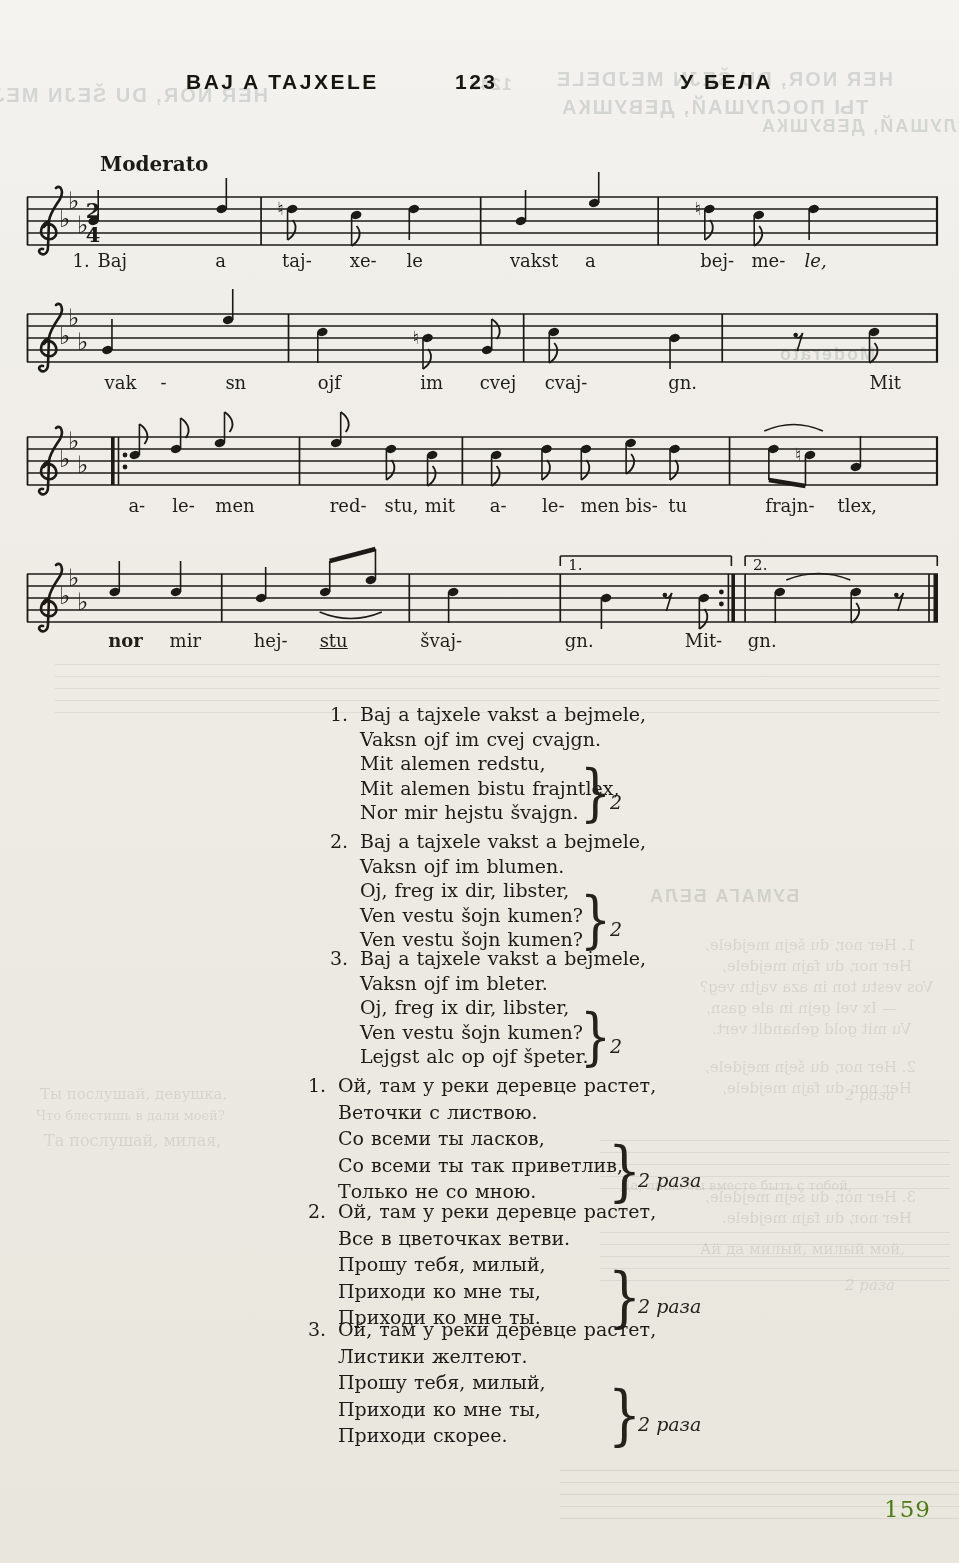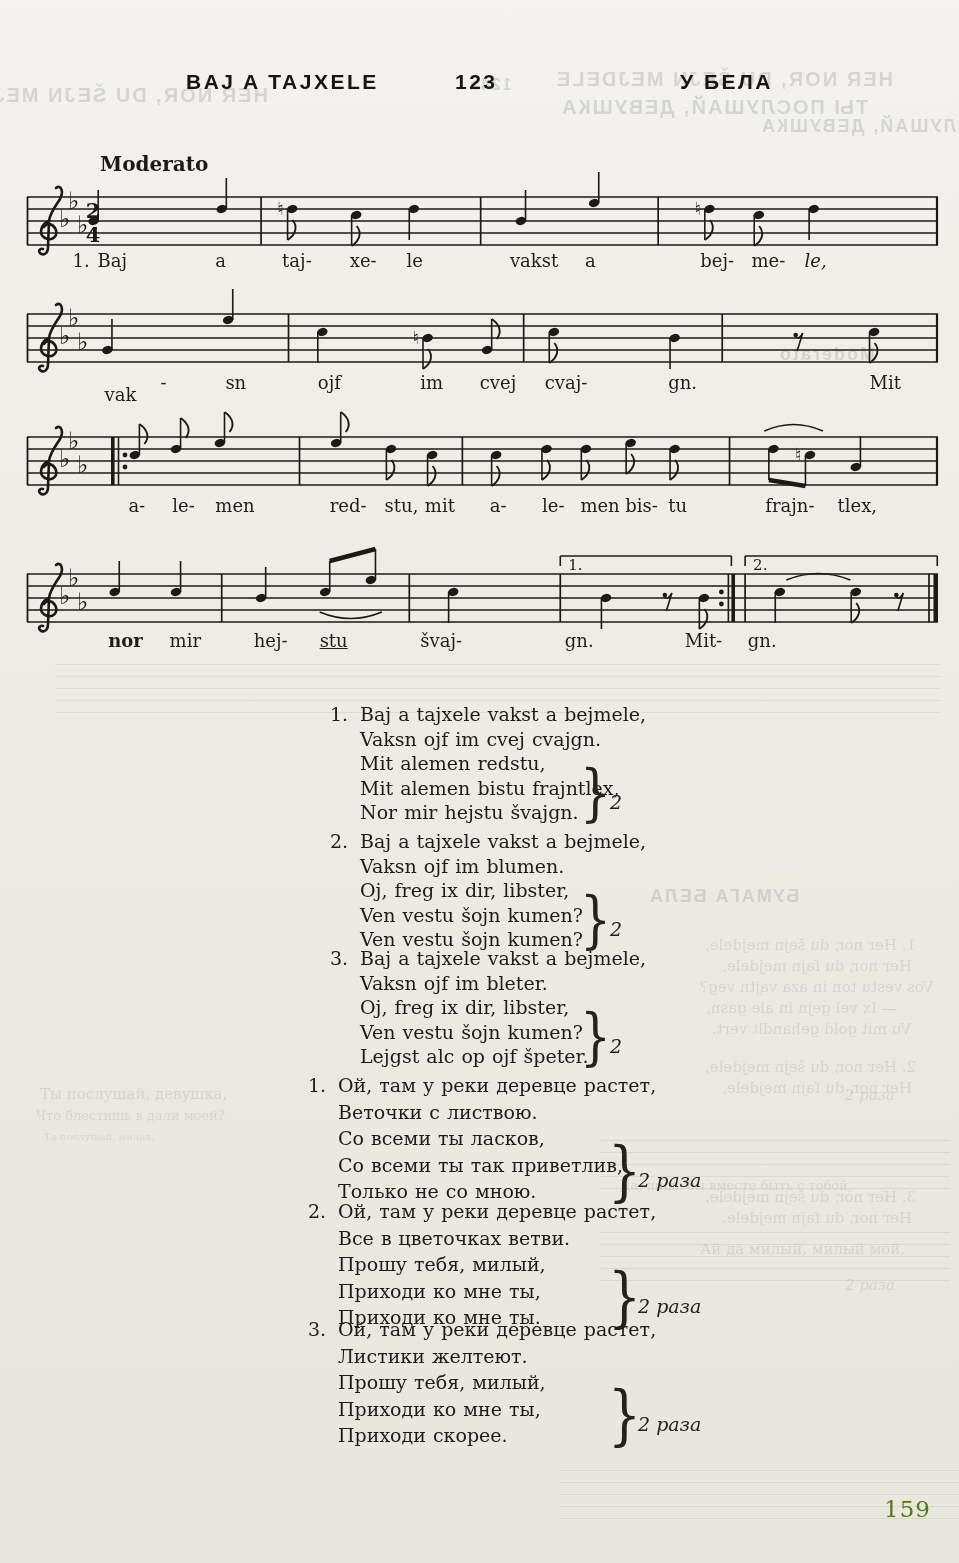--- a/index.html
+++ b/index.html
@@ -59,21 +59,21 @@
       <span class="ghost mir" style="left: 712px; top: 1020px; font-size: 15px; opacity: 0.24;">Vu mit gold gehandlt vert.</span>
       <span class="ghost mir" style="left: 705px; top: 1058px; font-size: 15px; opacity: 0.24;">2. Her nor, du šejn mejdele,</span>
       <span class="ghost mir" style="left: 722px; top: 1079px; font-size: 15px; opacity: 0.24;">Her nor, du fajn mejdele,</span>
       <span class="ghost" style="left: 845px; top: 1086px; font-size: 15px; opacity: 0.24; font-style: italic;">2 раза</span>
       <span class="ghost mir" style="left: 705px; top: 1188px; font-size: 15px; opacity: 0.24;">3. Her nor, du šejn mejdele,</span>
       <span class="ghost mir" style="left: 722px; top: 1209px; font-size: 15px; opacity: 0.24;">Her nor, du fajn mejdele.</span>
       <span class="ghost" style="left: 700px; top: 1240px; font-size: 15px; opacity: 0.24;">Ай да милый, милый мой,</span>
       <span class="ghost" style="left: 845px; top: 1276px; font-size: 15px; opacity: 0.24; font-style: italic;">2 раза</span>
       <span class="ghost" style="left: 40px; top: 1085px; font-size: 15px; opacity: 0.24;">Ты послушай, девушка,</span>
       <span class="ghost" style="left: 36px; top: 1108px; font-size: 13px; opacity: 0.24;">Что блестишь в дали моей?</span>
-      <span class="ghost" style="left: 44px; top: 1131px; font-size: 10px; opacity: 0.24;">Та послушай, милая,</span>
+      <span class="ghost" style="left: 44px; top: 1131px; font-size: 16px; opacity: 0.24;">Та послушай, милая,</span>
       <span class="ghost" style="left: 620px; top: 1178px; font-size: 13px; opacity: 0.24;">Да, лишь бы вместе быть с тобой,</span>
       <div class="ghost-band" style="left: 55px; top: 664px; width: 885px;"></div>
       <div class="ghost-band" style="left: 600px; top: 1140px; width: 350px;"></div>
       <div class="ghost-band" style="left: 600px; top: 1232px; width: 350px;"></div>
       <div class="ghost-band" style="left: 560px; top: 1470px; width: 399px;"></div>
     </div>
 
   <div class="hdr abs" style="left:186px;top:70px">BAJ A TAJXELE</div>
   <div class="hdr abs" style="left:455px;top:70px">123</div>
   <div class="hdr abs" style="left:680px;top:70px">У БЕЛА</div>
@@ -225,21 +225,21 @@
             <path d="M844.52,63 C853.52,57 854.52,49 849.52,43" stroke="#1b1a16" stroke-width="1.9" fill="none"></path>
           </g>
           <g stroke="#1b1a16" stroke-width="1.6" fill="none">
             <circle cx="770.675" cy="35" r="2.3" fill="#1b1a16" stroke="none"></circle>
             <path d="M770.675,37 Q774.175,40 777.675,33"></path>
             <line x1="777.675" y1="33" x2="772.175" y2="51"></line>
           </g>
         </svg>
       </div>
       <div class="lyrics" style="top: 372px;">
-        <span style="left: 8.7%; margin-top: 12px;">vak</span>
+        <span style="left: 8.7%;">vak</span>
         <span style="left: 14.8%;">-</span>
         <span style="left: 21.9%;">sn</span>
         <span style="left: 32%;">ojf</span>
         <span style="left: 43.2%;">im</span>
         <span style="left: 49.7%;">cvej</span>
         <span style="left: 56.8%;">cvaj-</span>
         <span style="left: 70.3%;">gn.</span>
         <span style="left: 92.3%;">Mit</span>
       </div>
       <div class="system" style="top: 423px;">

